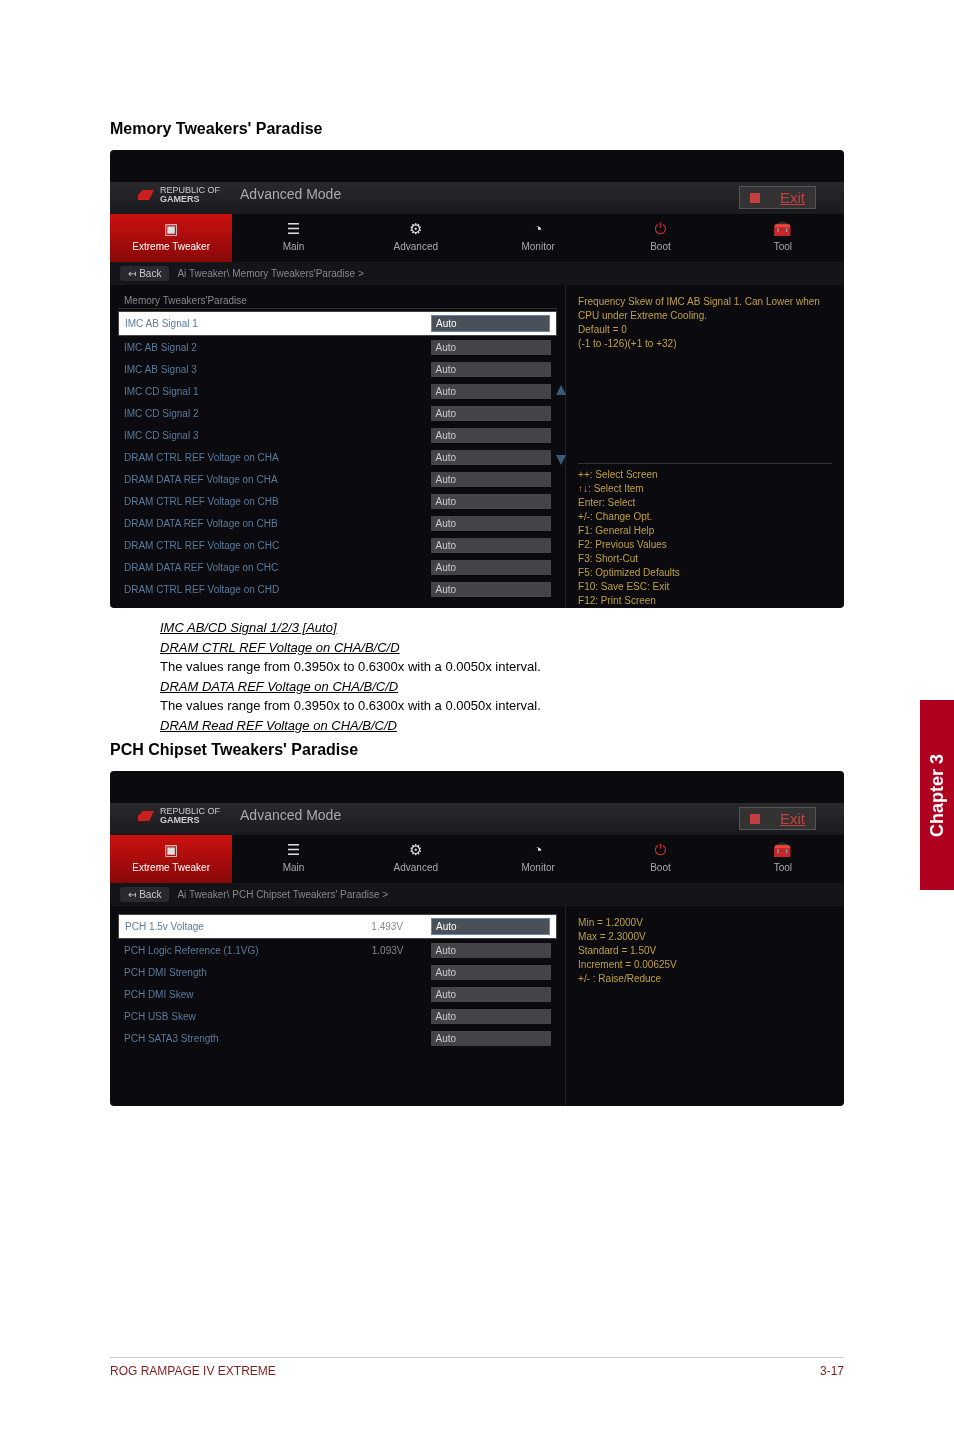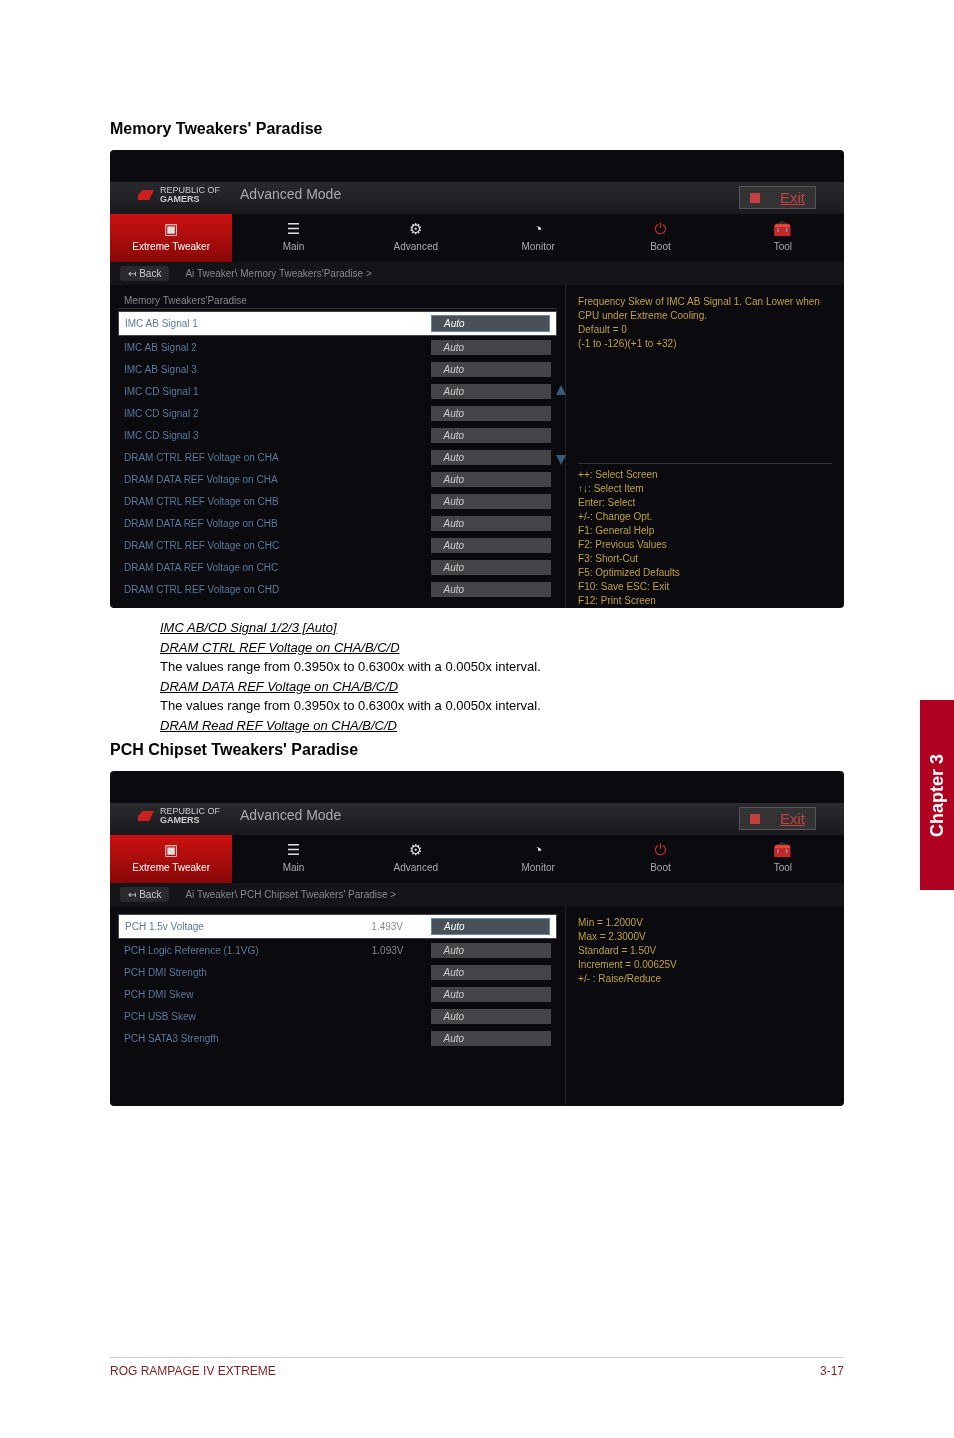--- a/index.html
+++ b/index.html
@@ -94,21 +94,21 @@
     .tab-icon.red { color: #cc3030; }
     .tab-label { color: #aaa; font-size: 10px; }
     .tab.active .tab-label { color: #fff; }
     .breadcrumb-bar {
       background: #151519;
       padding: 4px 10px;
       font-size: 10px;
       color: #888;
       display: flex;
       align-items: center;
-      gap: 16px;
+      gap: 8px;
     }
     .back-btn {
       background: #2a2a2e;
       padding: 2px 8px;
       border-radius: 3px;
       color: #ccc;
       font-size: 10px;
     }
     .bios-body {
       display: flex;
@@ -143,23 +143,22 @@
     .setting-mid {
       flex: 0 0 16%;
       color: #888;
       text-align: right;
       padding-right: 28px;
     }
     .setting-value {
       flex: 1;
       background: #444448;
       color: #ccc;
-      padding: 2px 12px;
-      font-size: 10px;
-      font-style: italic;
+      padding: 2px 4px;
+      font-size: 10px;
     }
     .setting-value.highlighted {
       background: #4a5058;
       border: 1px solid #6688aa;
       color: #fff;
     }
     .sidebar-right {
       flex: 1;
       padding: 10px 12px;
       font-size: 10px;

